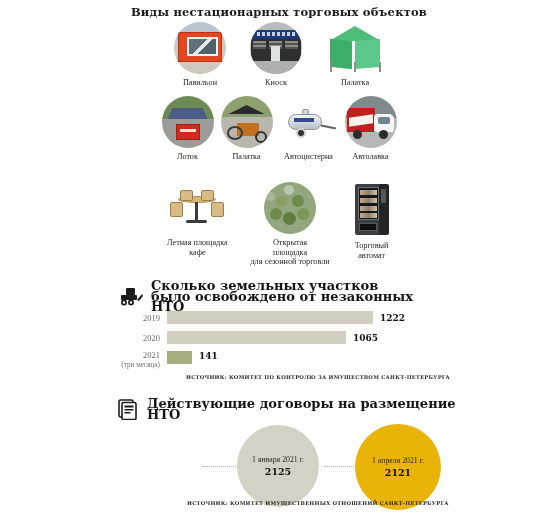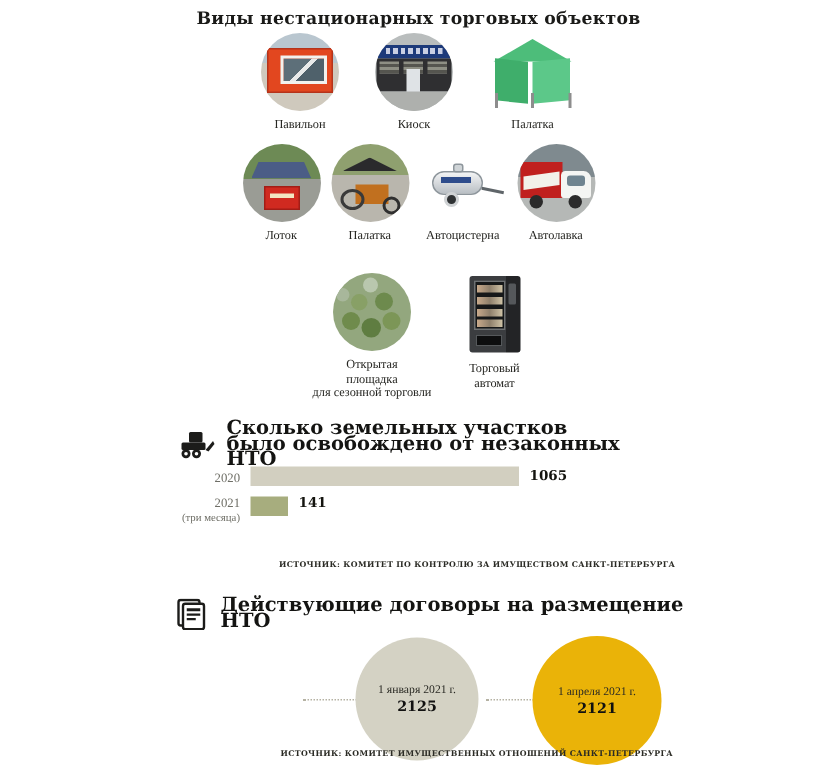--- a/index.html
+++ b/index.html
@@ -208,20 +208,33 @@
           <div class="tr-cab"></div>
           <div class="tr-win"></div>
         <div class="tr-w" style="left:8px"></div>
           <div class="tr-w" style="left:34px"></div>
       </div>
       <div class="type-label">Автолавка</div>
     </div>
   </div>
 
   <div class="type-row" style="top:182px;gap:22px;align-items:flex-start;">
+    <div class="type-item">
+      <div class="thumb img-cafe">
+        <div class="cf-top"></div>
+          <div class="cf-leg"></div>
+          <div class="cf-foot"></div>
+        <div class="cf-ch" style="left:4px;top:20px;"></div>
+        <div class="cf-ch" style="left:45px;top:20px;"></div>
+        <div class="cf-ch" style="left:14px;top:8px;height:11px;"></div>
+        <div class="cf-ch" style="left:35px;top:8px;height:11px;"></div>
+      </div>
+      <div class="type-label">Летная площадка
+кафе</div>
+    </div>
     <div class="type-item">
       <div class="thumb circle img-veg">
         <div class="v-d" style="left:6px;top:26px;width:12px;height:12px;background:#6f8b4c;"></div>
         <div class="v-d" style="left:19px;top:30px;width:13px;height:13px;background:#5f7d41;"></div>
         <div class="v-d" style="left:33px;top:26px;width:12px;height:12px;background:#7c9657;"></div>
         <div class="v-d" style="left:12px;top:14px;width:11px;height:11px;background:#88a066;"></div>
         <div class="v-d" style="left:28px;top:13px;width:12px;height:12px;background:#6d8a4d;"></div>
         <div class="v-d" style="left:20px;top:3px;width:10px;height:10px;background:#b9c7ae;"></div>
         <div class="v-d" style="left:2px;top:10px;width:9px;height:9px;background:#a8b79b;"></div>
       </div>
@@ -258,20 +271,25 @@
           <circle cx="13" cy="15.5" r="1.2" fill="#ffffff"></circle>
         </svg>
       </span>
       <span class="head-txt">Сколько земельных участков
 было освобождено от незаконных НТО</span>
     </div>
   </div>
 
   <div class="bars">
     <div class="bar-row">
+      <span class="bar-year">2019</span>
+      <span class="bar-fill" style="width:206px;background:#d2cfc0;"></span>
+      <span class="bar-val">1222</span>
+    </div>
+    <div class="bar-row">
       <span class="bar-year">2020</span>
       <span class="bar-fill" style="width:179px;background:#d2cfc0;"></span>
       <span class="bar-val">1065</span>
     </div>
     <div class="bar-row" style="align-items:flex-start;">
       <span class="bar-year" style="line-height:9.5px;">
         <span>2021</span>
         <span class="sub">(три
 месяца)</span>
       </span>

